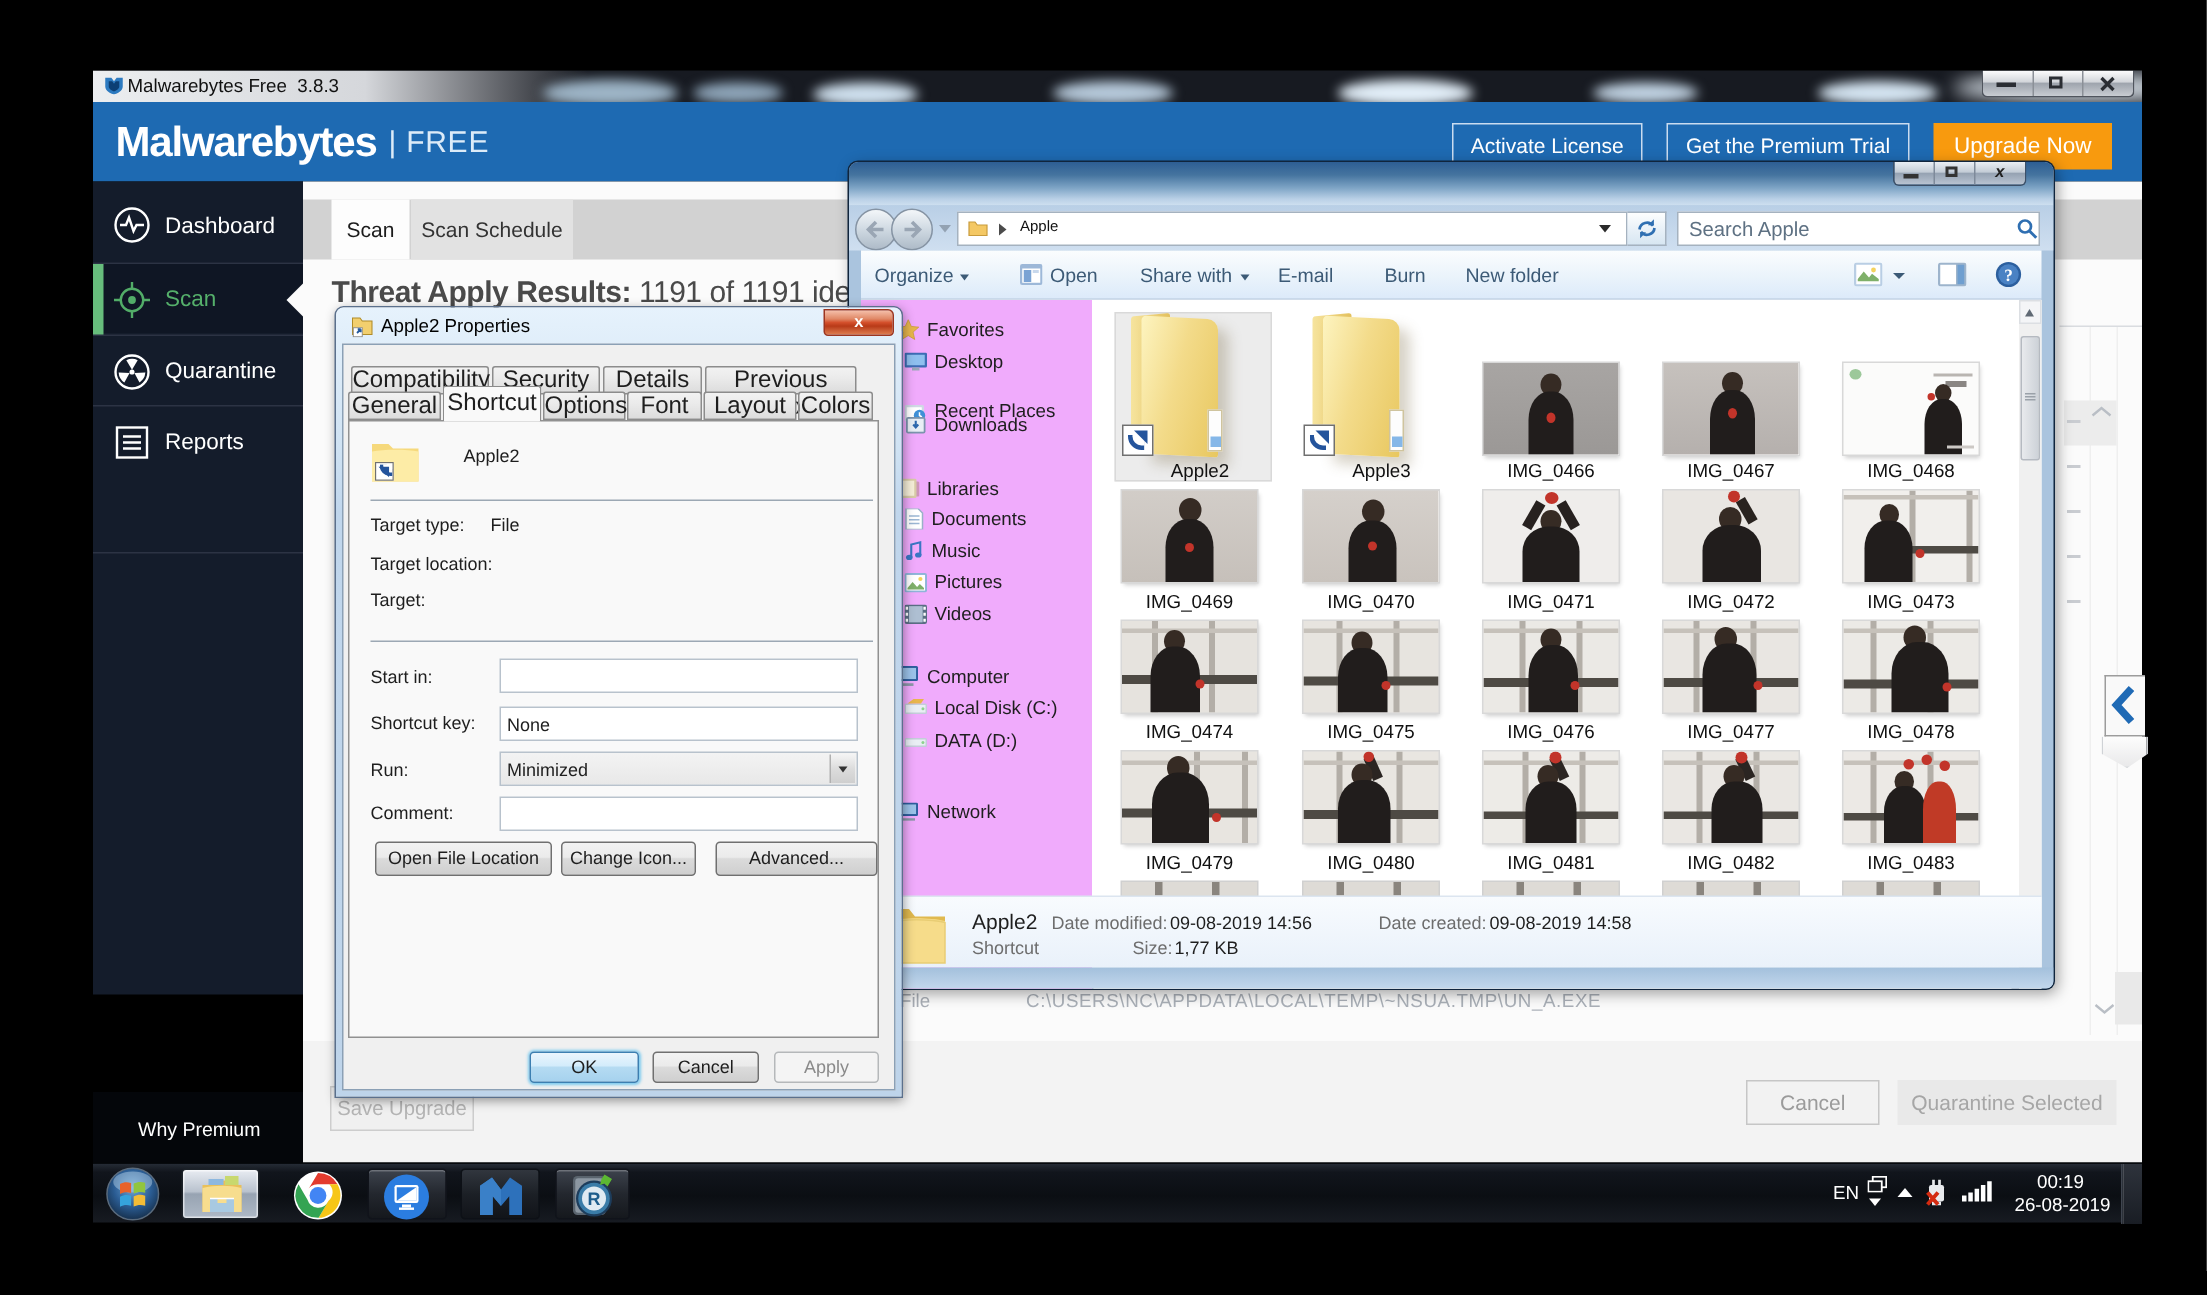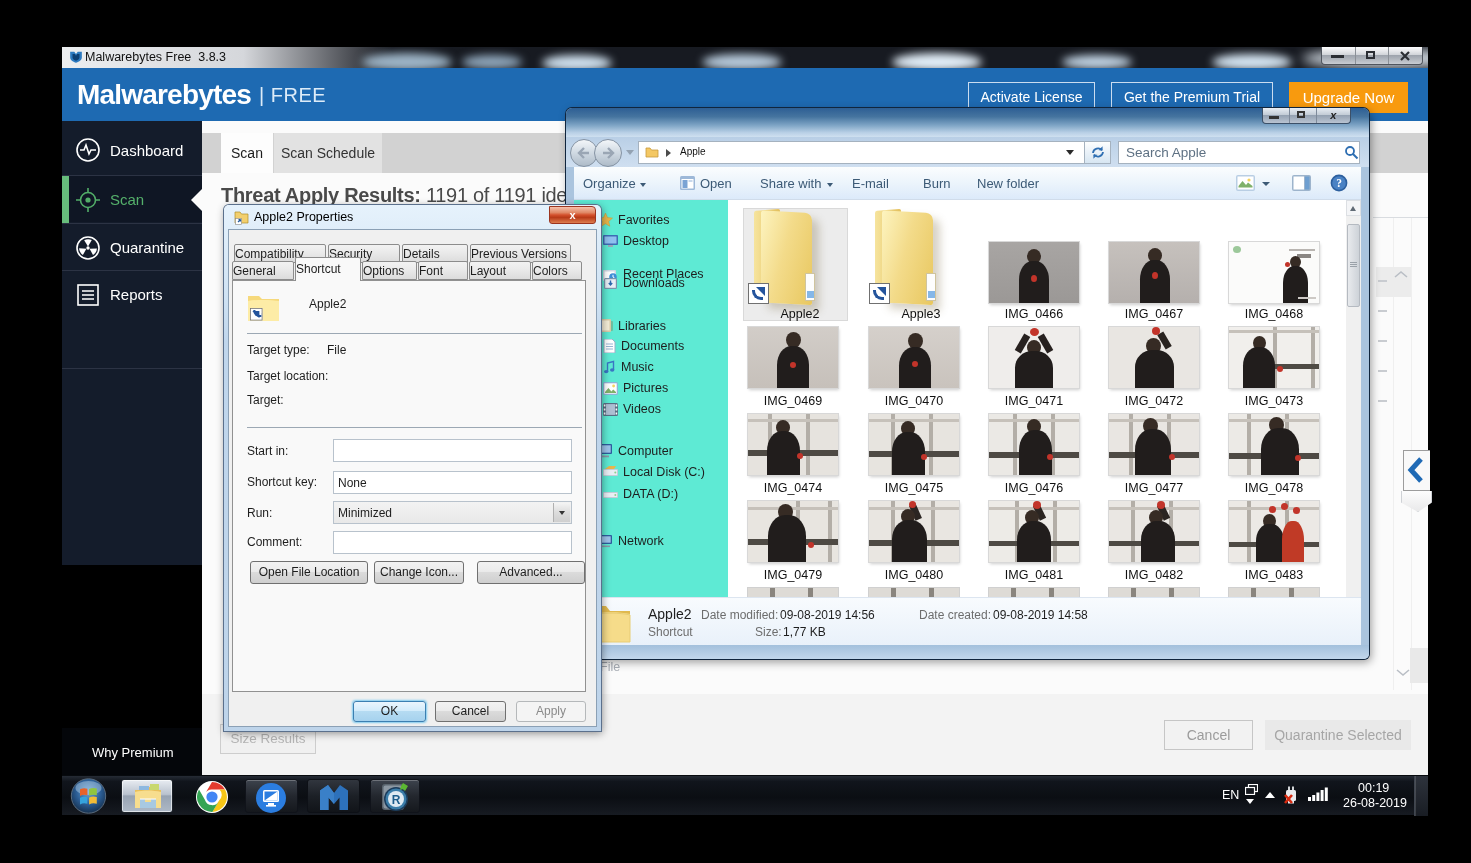--- a/index.html
+++ b/index.html
@@ -14,41 +14,41 @@
 #mbctl{position:absolute;right:5px;top:0;width:102px;height:18px;background:linear-gradient(180deg,#fdfdfe,#d2d5da 45%,#9ea4ad 50%,#c8ccd2);border:1px solid #50555e;border-top:none;border-radius:0 0 4px 4px;display:flex}
 #mbctl i{flex:1;border-right:1px solid #8b9097;position:relative}
 #mbctl i:last-child{border-right:none}
 
 #mbhead{left:62px;top:68px;width:1366px;height:53px;background:#1e6ab2}
 #mbhead .logo{position:absolute;left:15px;top:11px;color:#fff;font-size:28px;font-weight:bold;letter-spacing:-.8px}
 #mbhead .free{position:absolute;left:197px;top:16px;color:#dcebf8;font-size:20px;font-weight:normal;letter-spacing:.5px}
 .hbtn{position:absolute;top:14px;height:31px;border:1px solid #cadcf0;color:#fff;font-size:14px;text-align:center;line-height:29px}
 #upg{position:absolute;left:1227px;top:14px;width:119px;height:31px;background:#f89a0e;color:#fff;font-size:15px;text-align:center;line-height:31px;border:none}
 
-#sidebar{left:62px;top:121px;width:140px;height:444px;background:#141c2b}
+#sidebar{left:62px;top:121px;width:140px;height:542px;background:#141c2b}
 .srow{position:absolute;left:0;width:140px;height:48px;border-top:1px solid #2c3344;color:#fff;font-size:15px}
 .srow .lbl{position:absolute;left:48px;top:15px}
 .srow svg{position:absolute;left:13px;top:11px}
 #whyprem{left:62px;top:728px;width:140px;height:47px;background:#04060a;color:#fff;font-size:13px}
 #whyprem span{position:absolute;left:30px;top:17px}
 
 #mbcontent{left:202px;top:121px;width:1226px;height:607px;background:#fbfbfb}
 #tabbar{position:absolute;left:0;top:12px;width:1226px;height:40px;background:#d2d2d2}
 #tabscan{position:absolute;left:19px;top:0;width:52px;height:40px;background:#fdfdfd;color:#1c1c1c;font-size:14px;text-align:center;line-height:40px}
 #tabsched{position:absolute;left:72px;top:0;width:108px;height:40px;background:#e2e2e2;color:#333;font-size:14px;text-align:center;line-height:40px}
 #heading{position:absolute;left:19px;top:63px;font-size:20px;color:#4a4a4a;white-space:nowrap;letter-spacing:-.3px}
 #mbbottom{left:202px;top:694px;width:1226px;height:81px;background:#f3f3f3}
 .gbtn{position:absolute;font-size:14px;text-align:center}
 
 #explorer{left:566px;top:108px;width:803px;height:551px;border-radius:6px 6px 5px 5px;box-shadow:0 0 0 1px #10253d,2px 3px 10px rgba(0,0,0,.4);overflow:hidden;background:#aac4de}
 #exptop{position:absolute;left:0;top:0;width:803px;height:29px;background:linear-gradient(180deg,#2d5e94,#45749f 30%,#7fa5c6 60%,#b9d0e6 85%,#cfe0f0)}
 #expaddr{position:absolute;left:0;top:29px;width:803px;height:30px;background:linear-gradient(180deg,#b9cfe6,#cfdff0)}
 #exptool{position:absolute;left:8px;top:59px;width:787px;height:33px;background:linear-gradient(180deg,#fbfdfe,#eaf3fb 55%,#dceafa);border-bottom:1px solid #d0dcea;color:#3c5a76;font-size:13px}
 #expbody{position:absolute;left:8px;top:92px;width:787px;height:505px;background:#fff}
-#expnav{position:absolute;left:0;top:0;width:154px;height:505px;background:#5eead4}
+#expnav{position:absolute;left:0;top:0;width:154px;height:505px;background:#f0abfc}
 #expmain{position:absolute;left:155px;top:0;width:612px;height:505px;background:#fff}
 #expscroll{position:absolute;left:772px;top:0;width:15px;height:505px;background:#f0f0f0}
 #expdetail{position:absolute;left:8px;top:489px;width:787px;height:48px;background:linear-gradient(180deg,#f8fbfe,#e9f1fa);border-top:1px solid #dce5f0}
 #expbot{position:absolute;left:0;top:537px;width:803px;height:14px;background:linear-gradient(180deg,#a3c0dc,#c2d7ec)}
 .navrow{position:absolute;font-size:12.5px;color:#1e1e1e;white-space:nowrap}
 .navrow svg{vertical-align:-3px;margin-right:5px}
 
 .thumb{position:absolute;width:90px;height:61px;box-shadow:0 0 0 1px #d8d8d8,1px 2px 3px rgba(0,0,0,.2);overflow:hidden}
 .tlabel{position:absolute;width:110px;text-align:center;font-size:12.5px;color:#111}
 .fg{position:absolute;background:#211d1c;border-radius:45% 45% 0 0}
@@ -66,21 +66,21 @@
 .shct::before{content:"";position:absolute;right:3px;top:3px;width:0;height:0;border-left:9px solid transparent;border-top:9px solid #24549c}
 .shct::after{content:"";position:absolute;left:3px;bottom:3px;width:8px;height:7px;border:3px solid #24549c;border-top:none;border-right:none;border-radius:0 0 0 9px}
 .sliver{position:absolute;top:388px;width:90px;height:9px;background:#dedbd6;box-shadow:0 0 0 1px #d0d0d0;overflow:hidden}
 .sliver::before{content:"";position:absolute;left:22px;top:0;width:5px;height:9px;background:#8a857e}
 .sliver::after{content:"";position:absolute;left:60px;top:0;width:5px;height:9px;background:#8a857e}
 
 #dlg{left:224px;top:205px;width:377px;height:526px;border-radius:5px 5px 0 0;background:linear-gradient(180deg,#e6f2fc,#cfe2f3 18%,#c0d6ec 26%,#bed4ea);box-shadow:0 0 0 1px #5b708c,1px 2px 8px rgba(0,0,0,.45)}
 #dlgtitle{position:absolute;left:0;top:0;width:377px;height:24px;color:#000;font-size:12.5px}
 #dlgclient{position:absolute;left:4px;top:24px;width:369px;height:498px;background:#f0f0f0;border:1px solid #8ba0b5}
 #dlgx{position:absolute;right:5px;top:1px;width:47px;height:18px;border-radius:0 4px 3px 3px;background:linear-gradient(180deg,#f5c0ab 0%,#e08866 35%,#d4502c 50%,#b83a18 65%,#dd7d50 100%);border:1px solid #9c3520;color:#fff;text-align:center;font-weight:bold;font-size:11px;line-height:17px}
-.tab{position:absolute;height:19px;background:linear-gradient(180deg,#f2f2f2,#ebebeb 40%,#dcdcdc);border:1px solid #8c8c8c;border-radius:2px 2px 0 0;font-size:12px;color:#1e1e1e;text-align:left;line-height:18px}
+.tab{position:absolute;height:19px;background:linear-gradient(180deg,#f2f2f2,#ebebeb 40%,#dcdcdc);border:1px solid #8c8c8c;border-radius:2px 2px 0 0;font-size:16px;color:#1e1e1e;text-align:center;line-height:18px}
 #tabpage{position:absolute;left:3px;top:50px;width:354px;height:412px;background:#f9f9f9;border:1px solid #919191}
 .dl{position:absolute;font-size:12px;color:#1e1e1e;white-space:nowrap}
 .dfield{position:absolute;left:100px;width:239px;height:23px;background:#fff;border:1px solid #b8c2cc}
 .dbtn{position:absolute;height:23px;background:linear-gradient(180deg,#f2f2f2,#ebebeb 45%,#dbdbdb 50%,#cfcfcf);border:1px solid #707070;border-radius:3px;font-size:12px;color:#1e1e1e;text-align:center;line-height:21px}
 
 #taskbar{left:62px;top:775px;width:1366px;height:40px;background:linear-gradient(180deg,#252b35 0%,#11151c 14%,#0b0e13 55%,#171b22);border-top:1px solid #070a0e}
 .tbtn{position:absolute;top:3px;width:52px;height:34px;border-radius:3px}
 .tray{position:absolute;color:#fff;font-size:12px}
 </style>
 </head>
@@ -168,26 +168,27 @@
   </div>
 
 <div class="abs" id="mbcontent">
   <div id="tabbar">
       <div id="tabscan">Scan</div>
       <div id="tabsched">Scan Schedule</div>
     </div>
   <div id="heading"><b>Threat Apply Results:</b> 1191 of 1191 identified</div>
 </div>
 <div class="abs" id="mbbottom">
-  <div class="gbtn" style="left:18px;top:30px;width:96px;height:30px;background:#f0f0f0;border:1px solid #cdcdcd;color:#b4b4b4;line-height:28px;font-size:13.5px">Size Results</div>
+  <div class="gbtn" style="left:18px;top:30px;width:96px;height:30px;background:#f0f0f0;border:1px solid #cdcdcd;color:#b4b4b4;line-height:28px;font-size:13.5px">Save Upgrade</div>
   <div class="gbtn" style="left:962px;top:26px;width:89px;height:30px;background:#f2f2f2;border:1px solid #c6c6c6;color:#9b9b9b;line-height:28px">Cancel</div>
   <div class="gbtn" style="left:1063px;top:26px;width:146px;height:30px;background:#e9e9e9;color:#a6a6a6;line-height:30px">Quarantine Selected</div>
 </div>
 <div class="abs" style="left:202px;top:121px;width:1226px;height:573px;pointer-events:none">
   <span style="position:absolute;left:398px;top:539px;font-size:12.5px;color:#a9aeb6">File</span>
+  <span style="position:absolute;left:482px;top:539px;font-size:12.5px;color:#aab0b8;letter-spacing:.4px">C:\USERS\NC\APPDATA\LOCAL\TEMP\~NSUA.TMP\UN_A.EXE</span>
   <i style="position:absolute;left:1171px;top:96px;width:55px;height:1px;background:#d9dce0"></i>
     <i style="position:absolute;left:1191px;top:97px;width:1px;height:472px;background:#efefef"></i>
     <i style="position:absolute;left:1209px;top:97px;width:1px;height:472px;background:#efefef"></i>
   <div style="position:absolute;left:1174px;top:146px;width:35px;height:30px;background:#ececec"></div>
   <svg style="position:absolute;left:1192px;top:149px" width="14" height="8" viewBox="0 0 14 8">
       <path d="M1 7l6-5 6 5" stroke="#b9bec5" stroke-width="1.6" fill="none"></path>
     </svg>
   <i style="position:absolute;left:1176px;top:159px;width:9px;height:2px;background:#c9ccd1;box-shadow:0 30px 0 #c9ccd1,0 60px 0 #c9ccd1,0 90px 0 #c9ccd1,0 120px 0 #c9ccd1"></i>
   <div style="position:absolute;left:1201px;top:329px;width:27px;height:41px;background:#f9f9f9;border:1px solid #9c9c9c;border-right:none"></div>
   <svg style="position:absolute;left:1205px;top:336px" width="17" height="26" viewBox="0 0 17 26">

